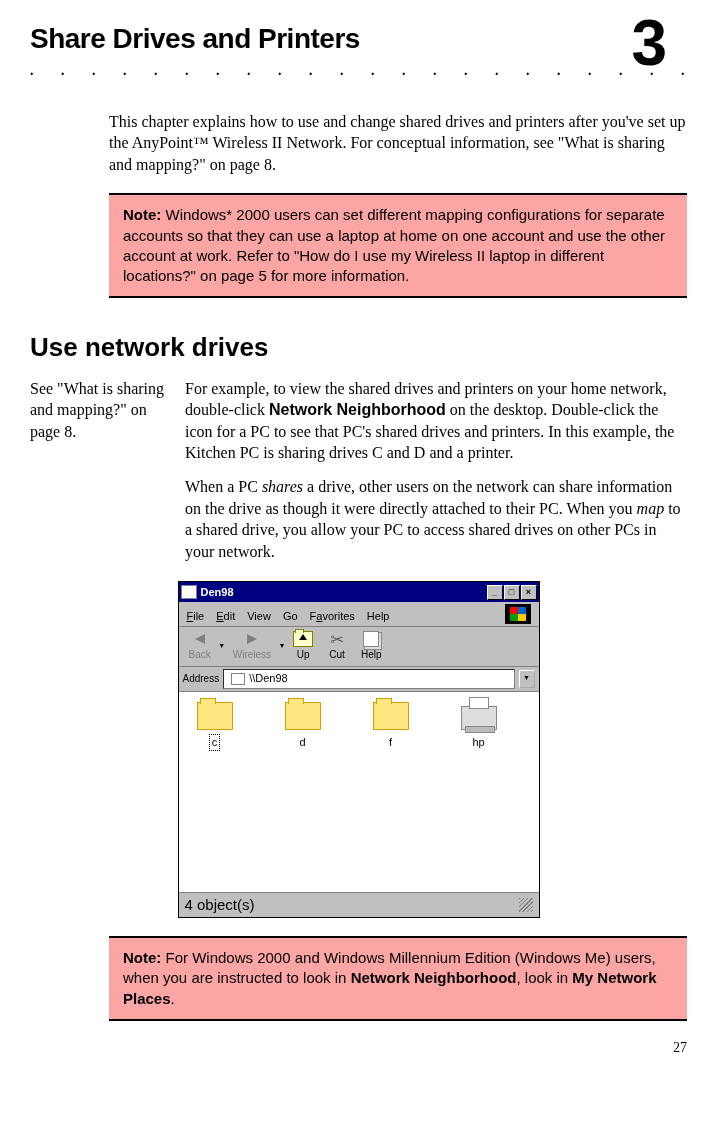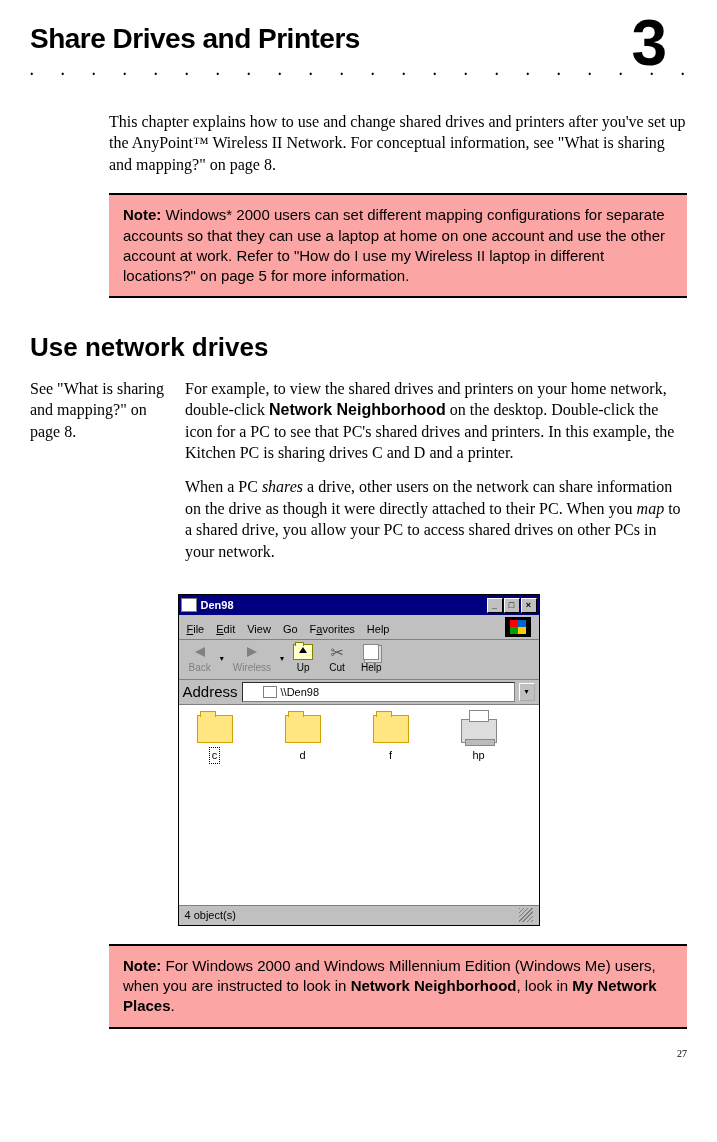--- a/index.html
+++ b/index.html
@@ -68,21 +68,21 @@
     font-size: 16px;
   }
   .main-col { flex: 1; }
   .para { margin-bottom: 12px; }
   .italic { font-style: italic; }
   .bold-sans { font-family: Arial, Helvetica, sans-serif; font-weight: bold; }
 
   
   .win98 {
     width: 360px;
-    margin: 20px auto 18px auto;
+    margin: 7px auto 18px auto;
     border: 1px solid #000;
     background: #c0c0c0;
     font-family: "MS Sans Serif", Tahoma, Arial, sans-serif;
     font-size: 11px;
   }
   .titlebar {
     background: #000080;
     color: #fff;
     display: flex;
     align-items: center;
@@ -143,55 +143,55 @@
     width:18px;height:14px;border:1px solid #808000;background:#ffffcc;position:relative;
   }
   .folder-up::before{content:"";position:absolute;top:-3px;left:1px;width:7px;height:3px;background:#ffffcc;border:1px solid #808000;border-bottom:none;}
   .up-arrow{position:absolute;left:5px;top:2px;width:0;height:0;border-left:4px solid transparent;border-right:4px solid transparent;border-bottom:6px solid #000;}
   .scissors{font-size:16px;color:#555;}
   .copy-ico{width:14px;height:14px;border:1px solid #888;background:#fff;box-shadow:2px 2px 0 #ddd, 2px 2px 0 1px #888;}
   .addressbar {
     display:flex; align-items:center; padding:2px 4px; gap:4px;
     border-bottom:1px solid #808080;
   }
-  .addr-label { font-size:15px; }
+  .addr-label { font-size:10px; }
   .addr-field {
     flex:1; background:#fff; border:1px inset #808080;
-    display:flex; align-items:center; gap:4px; padding:1px 20px; height:16px;
+    display:flex; align-items:center; gap:4px; padding:1px 7px; height:16px;
   }
   .addr-field .mini-icon{width:12px;height:10px;background:#fff;border:1px solid #808080;}
   .addr-drop{width:14px;height:16px;background:#c0c0c0;border:1px outset #fff;display:flex;align-items:center;justify-content:center;font-size:8px;}
   .client-area {
     background:#fff; height:180px; padding:10px 8px;
     display:flex; gap:32px; align-items:flex-start;
   }
   .item { display:flex; flex-direction:column; align-items:center; width:56px; }
   .folder-icon {
     width:34px;height:26px;background:#ffe680;border:1px solid #cca300;position:relative;margin-bottom:4px;
   }
   .folder-icon::before{content:"";position:absolute;top:-5px;left:2px;width:14px;height:5px;background:#ffe680;border:1px solid #cca300;border-bottom:none;}
   .printer-icon {
     width:34px;height:22px;background:#ddd;border:1px solid #888;position:relative;margin-bottom:4px;margin-top:4px;
   }
   .printer-icon::before{content:"";position:absolute;top:-10px;left:7px;width:18px;height:10px;background:#fff;border:1px solid #888;}
   .printer-icon::after{content:"";position:absolute;bottom:-4px;left:3px;width:28px;height:5px;background:#bbb;border:1px solid #888;}
   .item-label { font-size:11px; border:1px dotted transparent; padding:0 2px; }
   .item.sel .item-label { border-color:#000; }
   .statusbar {
-    border-top:1px solid #808080; padding:2px 6px; font-size:11px;
+    border-top:1px solid #808080; padding:2px 6px; font-size:15px;
     display:flex; justify-content:space-between; align-items:center;
     background:#c0c0c0;
   }
   .resize-grip {
     width:14px;height:14px;
     background:
       repeating-linear-gradient(135deg,#808080 0 1px,transparent 1px 3px);
   }
   .page-number {
-    text-align: right; font-size: 10px; 
+    text-align: right; font-size: 14px; 
   }
 </style>
 </head>
 <body>
 
 <div class="chapter-header">
   <span class="chapter-title">Share Drives and Printers</span>
   <span class="chapter-number">3</span>
   <div class="dotted-line">. . . . . . . . . . . . . . . . . . . . . . . . . . . . . . . . . .</div>
 </div>

